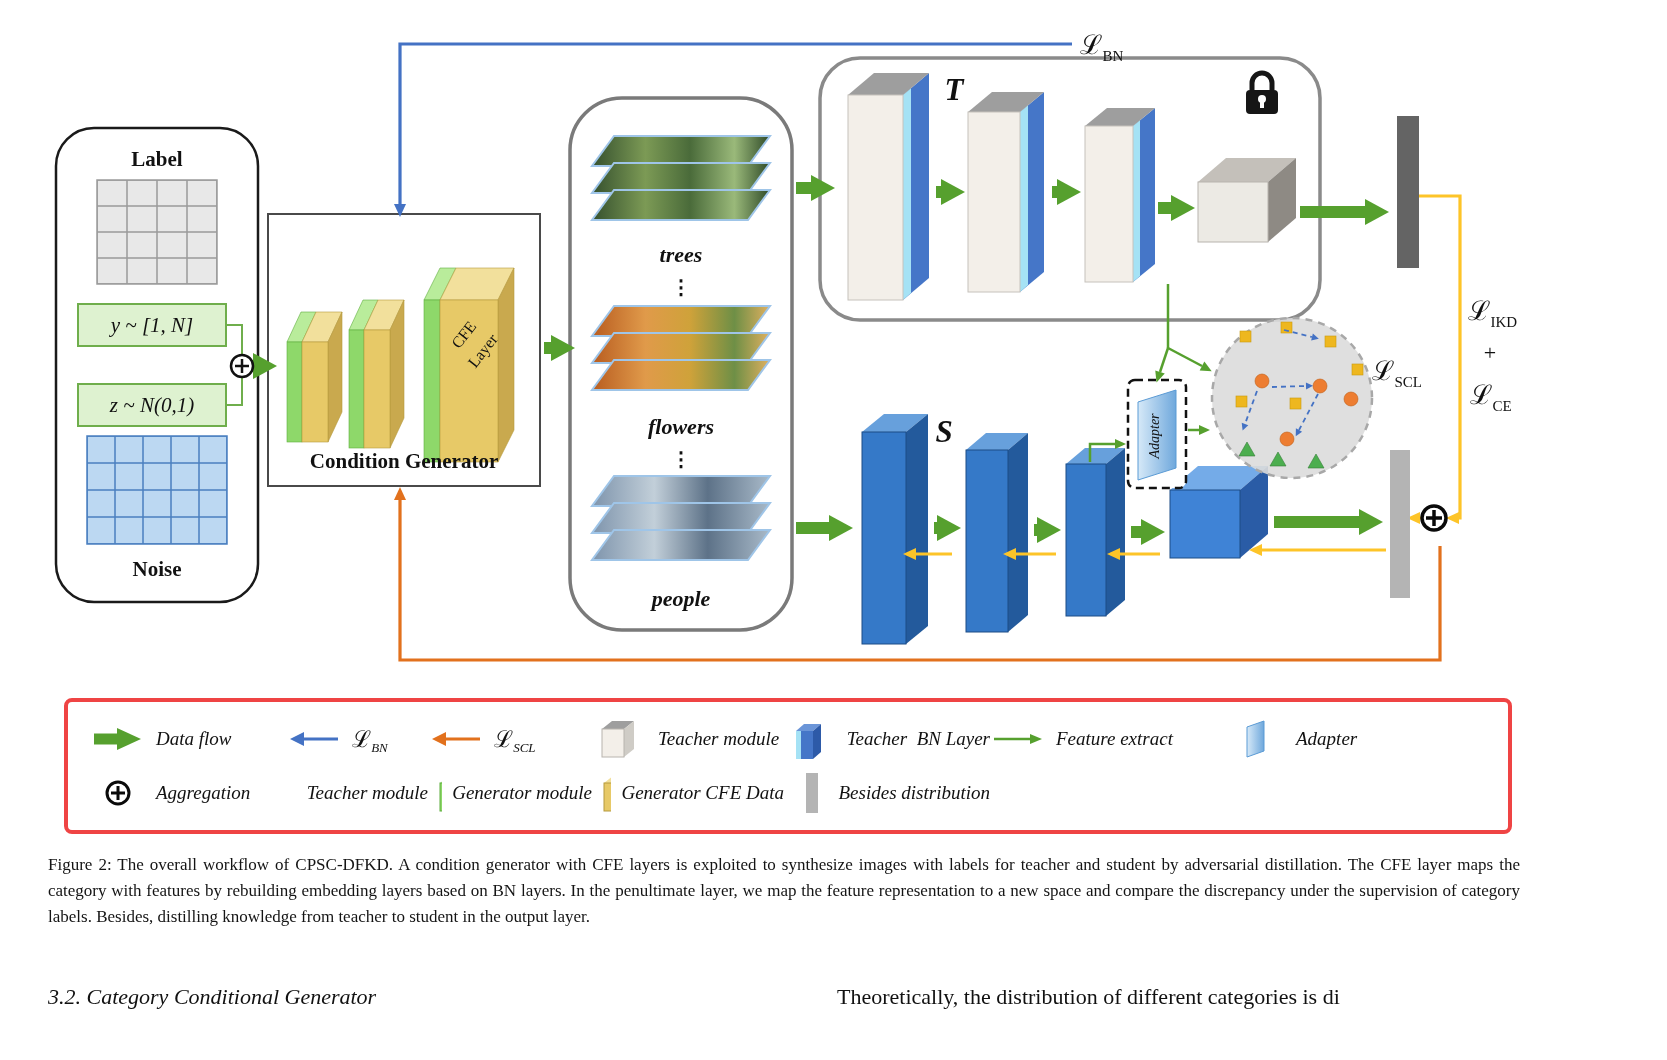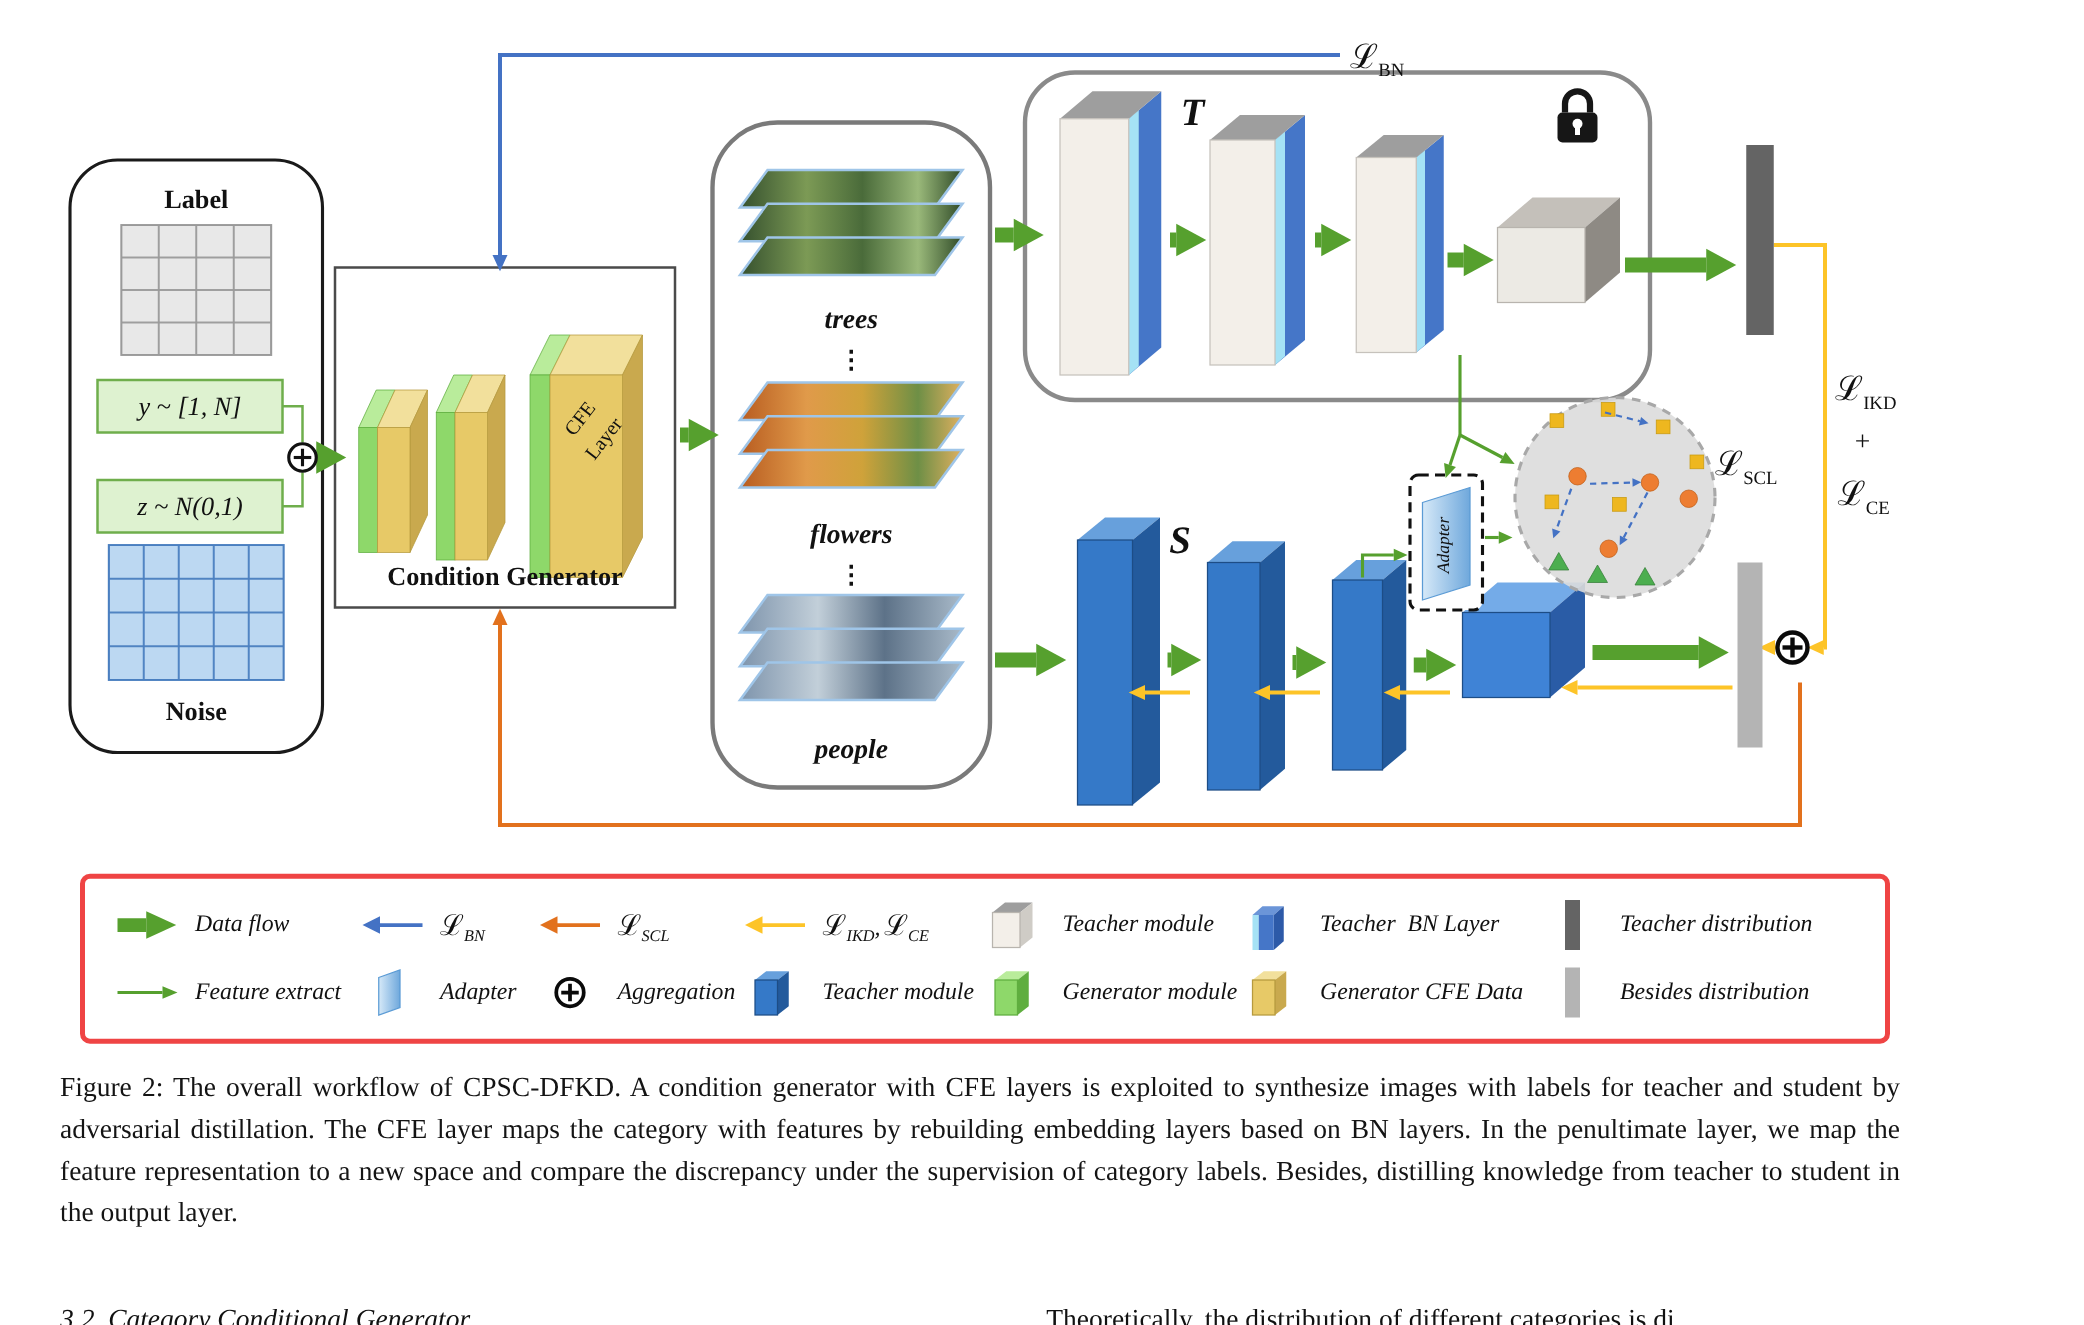--- a/index.html
+++ b/index.html
@@ -25,21 +25,21 @@
 
   .legend{box-sizing:border-box;margin:12px 0 0 64px;width:1448px;
           border:4px solid #ef4444;border-radius:8px;padding:12px 22px;
           display:grid;grid-template-columns:196px 142px 164px 192px 206px 240px auto;
           row-gap:4px;align-items:center;}
   .li{display:flex;align-items:center;gap:10px;min-height:50px;}
   .ll{font-style:italic;font-size:19px;color:#111;white-space:pre;}
   .ll .lmath{font-style:normal;font-size:23px;}
   .ll sub{font-size:13px;font-style:italic;}
   .ll .lsep{margin-right:3px;}
-  .caption{margin:18px 0 0 48px;width:1472px;font-size:22px;line-height:1.52;
+  .caption{margin:18px 0 0 48px;width:1472px;font-size:17px;line-height:1.52;
            text-align:justify;color:#141414;}
   .footer{display:flex;margin:54px 0 0 48px;font-size:22px;line-height:28px;gap:32px;}
   .f-left{width:757px;font-style:italic;}
   .f-right{width:720px;}
 </style>
 </head>
 <body>
 
 <div class="page">
 
@@ -334,47 +334,34 @@
   </div>
   <div class="li">
     <svg width="56" height="48">
           <polygon points="4,24 18,17 18,31" fill="#e2711d"></polygon>
           <line x1="16" y1="24" x2="52" y2="24" stroke="#e2711d" stroke-width="3"></line>
         </svg>
     <span class="ll"><span class="lmath">ℒ</span><sub>SCL</sub></span>
   </div>
   <div class="li">
     <svg width="56" height="48">
-          <polygon points="4,24 18,17 18,31" fill="#fdc428"></polygon>
-          <line x1="16" y1="24" x2="52" y2="24" stroke="#fdc428" stroke-width="3"></line>
-        </svg>
-    <span class="ll"><span class="lmath">ℒ</span><sub>IKD</sub><span class="lsep">,</span><span class="lmath">ℒ</span><sub>CE</sub></span>
-  </div>
-  <div class="li">
-    <svg width="56" height="48">
           <polygon points="10,14 20,6 42,6 32,14" fill="#9e9e9e"></polygon>
           <polygon points="32,14 42,6 42,34 32,42" fill="#cfccc6"></polygon>
           <rect x="10" y="14" width="22" height="28" fill="#f3efe9" stroke="#b8b4ae"></rect>
         </svg>
     <span class="ll">Teacher module</span>
   </div>
   <div class="li">
     <svg width="56" height="48">
           <polygon points="12,16 20,9 37,9 29,16" fill="#6b95d8"></polygon>
           <polygon points="29,16 37,9 37,37 29,44" fill="#2d5aa8"></polygon>
           <rect x="12" y="16" width="5" height="28" fill="#a5e2f5"></rect>
           <rect x="17" y="16" width="12" height="28" fill="#4576c8"></rect>
         </svg>
     <span class="ll">Teacher  BN Layer</span>
-  </div>
-  <div class="li">
-    <svg width="56" height="48">
-          <rect x="22" y="4" width="12" height="40" fill="#646464"></rect>
-        </svg>
-    <span class="ll">Teacher distribution</span>
   </div>
 
   <div class="li">
     <svg width="56" height="48">
           <line x1="4" y1="24" x2="40" y2="24" stroke="#56a02e" stroke-width="2.5"></line>
           <polygon points="40,19 52,24 40,29" fill="#56a02e"></polygon>
         </svg>
     <span class="ll">Feature extract</span>
   </div>
   <div class="li">

